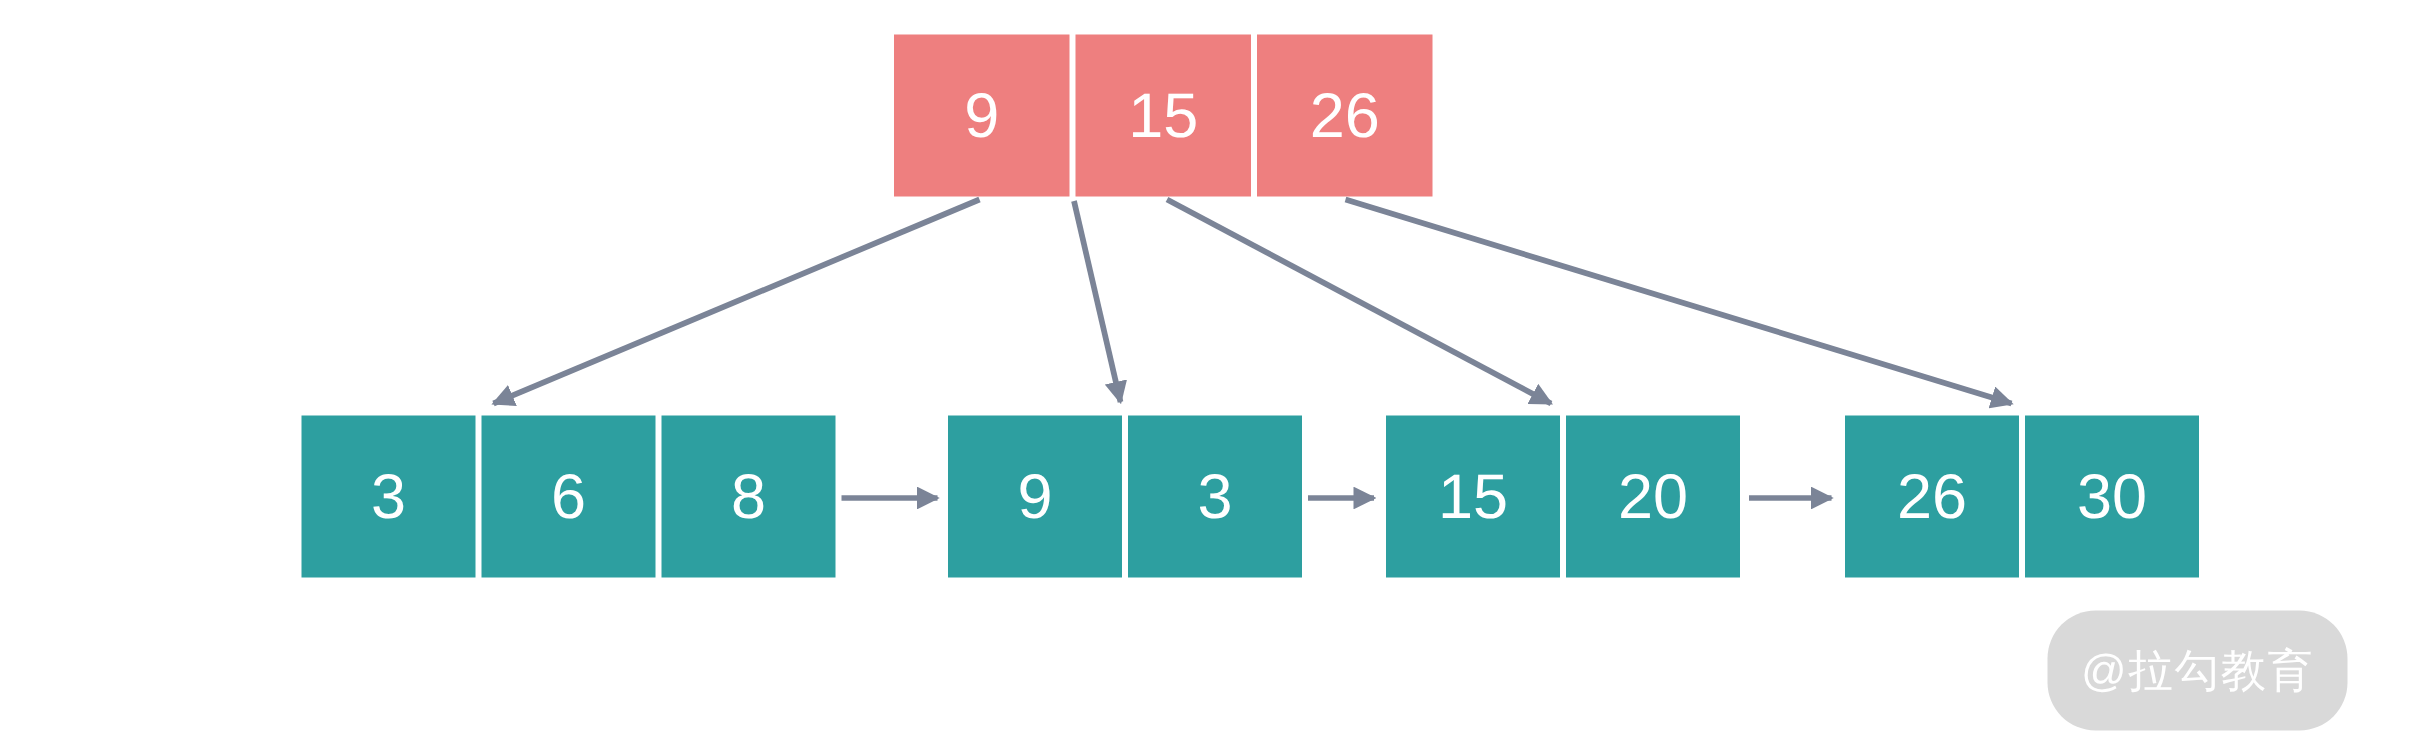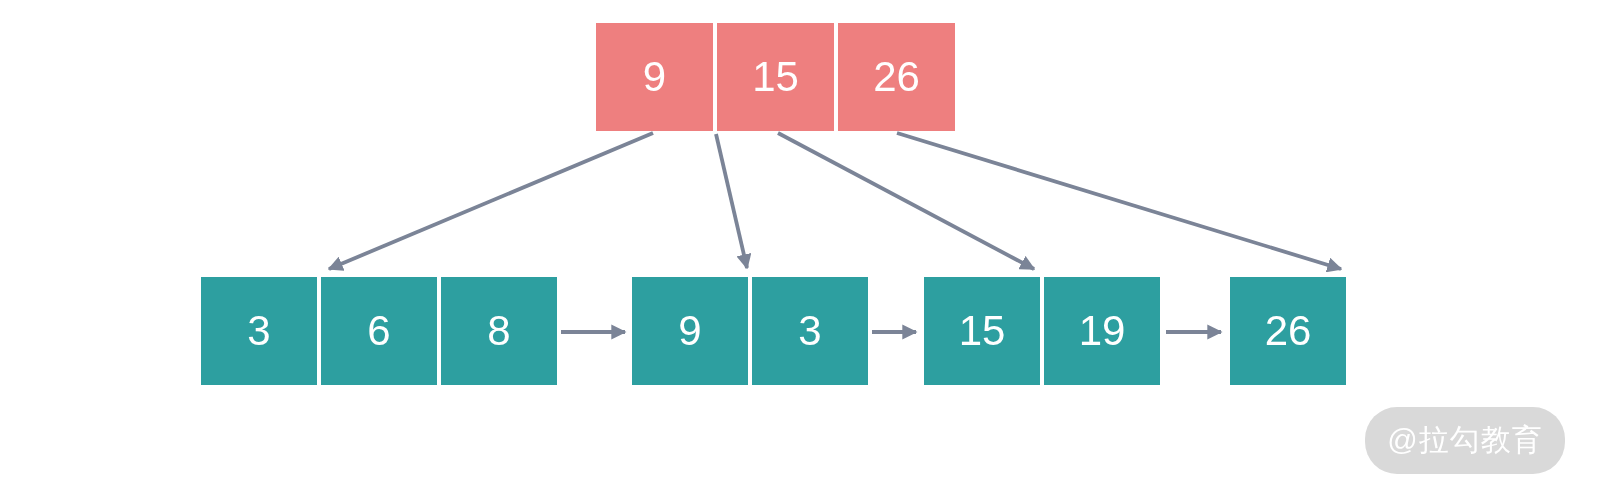--- a/index.html
+++ b/index.html
@@ -47,21 +47,21 @@
     font-size:42px;
     line-height:1;
   }
   .internal .cell{width:117px;background:var(--internal-node);}
   .leaf .cell{width:116px;background:var(--leaf-node);}
   .watermark{
     position:absolute;
     left:1365px;
     top:407px;
     width:200px;
-    height:67px;
+    height:80px;
     border-radius:32px;
     background:var(--watermark-bg);
     color:var(--watermark-text);
     font-size:30px;
     display:flex;
     align-items:center;
     justify-content:center;
     letter-spacing:1px;
   }
 </style>
@@ -97,22 +97,23 @@
     <div class="cell">8</div>
   </div>
 
   <div class="node leaf" style="left:632px;top:277px;">
     <div class="cell">9</div>
     <div class="cell">3</div>
   </div>
 
   <div class="node leaf" style="left:924px;top:277px;">
     <div class="cell">15</div>
-    <div class="cell">19</div>
+    <div class="cell">20</div>
   </div>
 
   <div class="node leaf" style="left:1230px;top:277px;">
     <div class="cell">26</div>
+    <div class="cell">30</div>
   </div>
 
   <div class="watermark">@拉勾教育</div>
 
 </div>
 
 </body></html>

